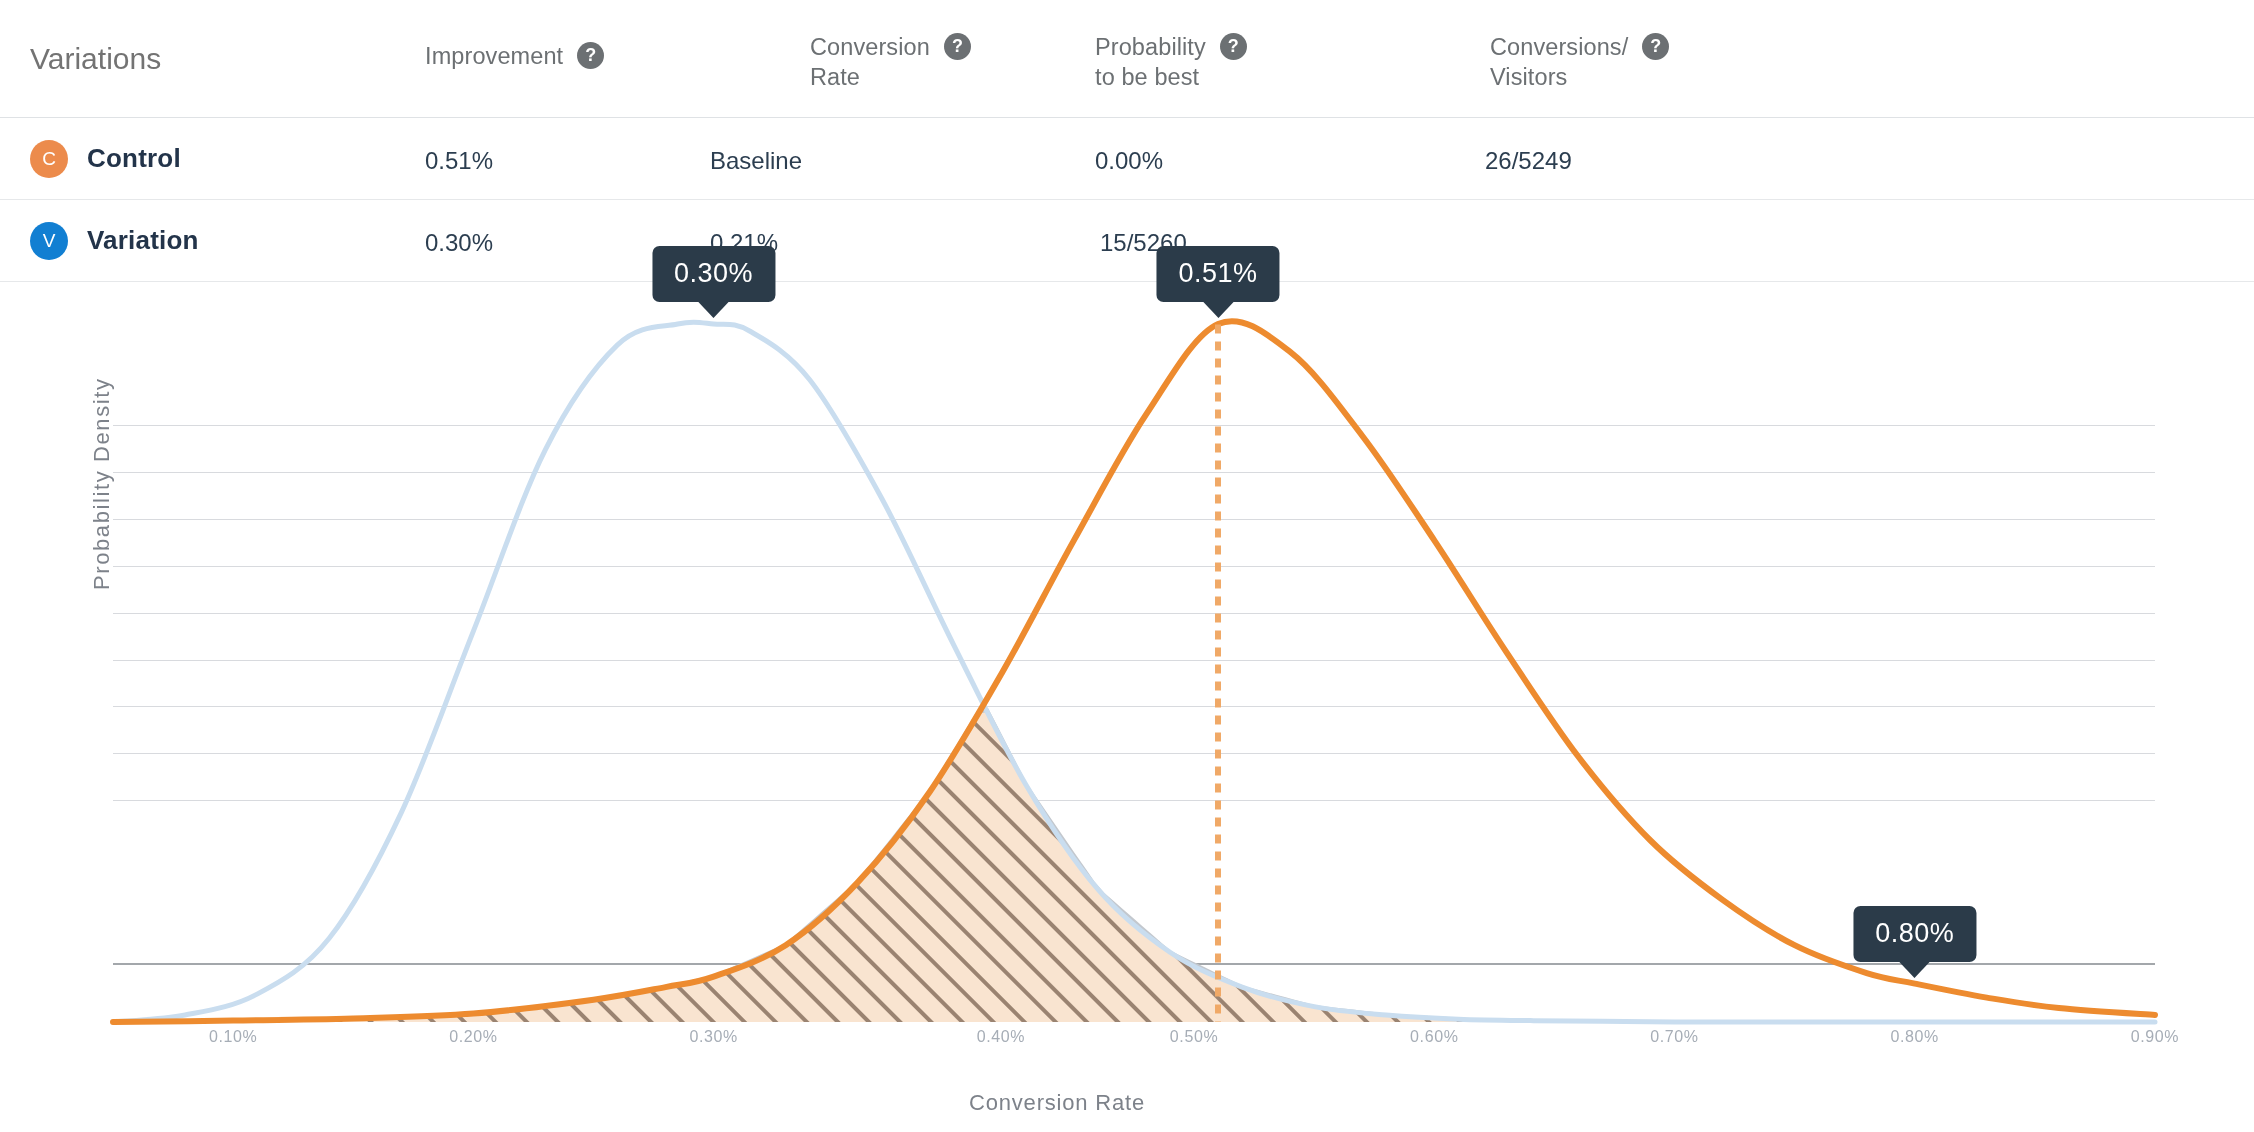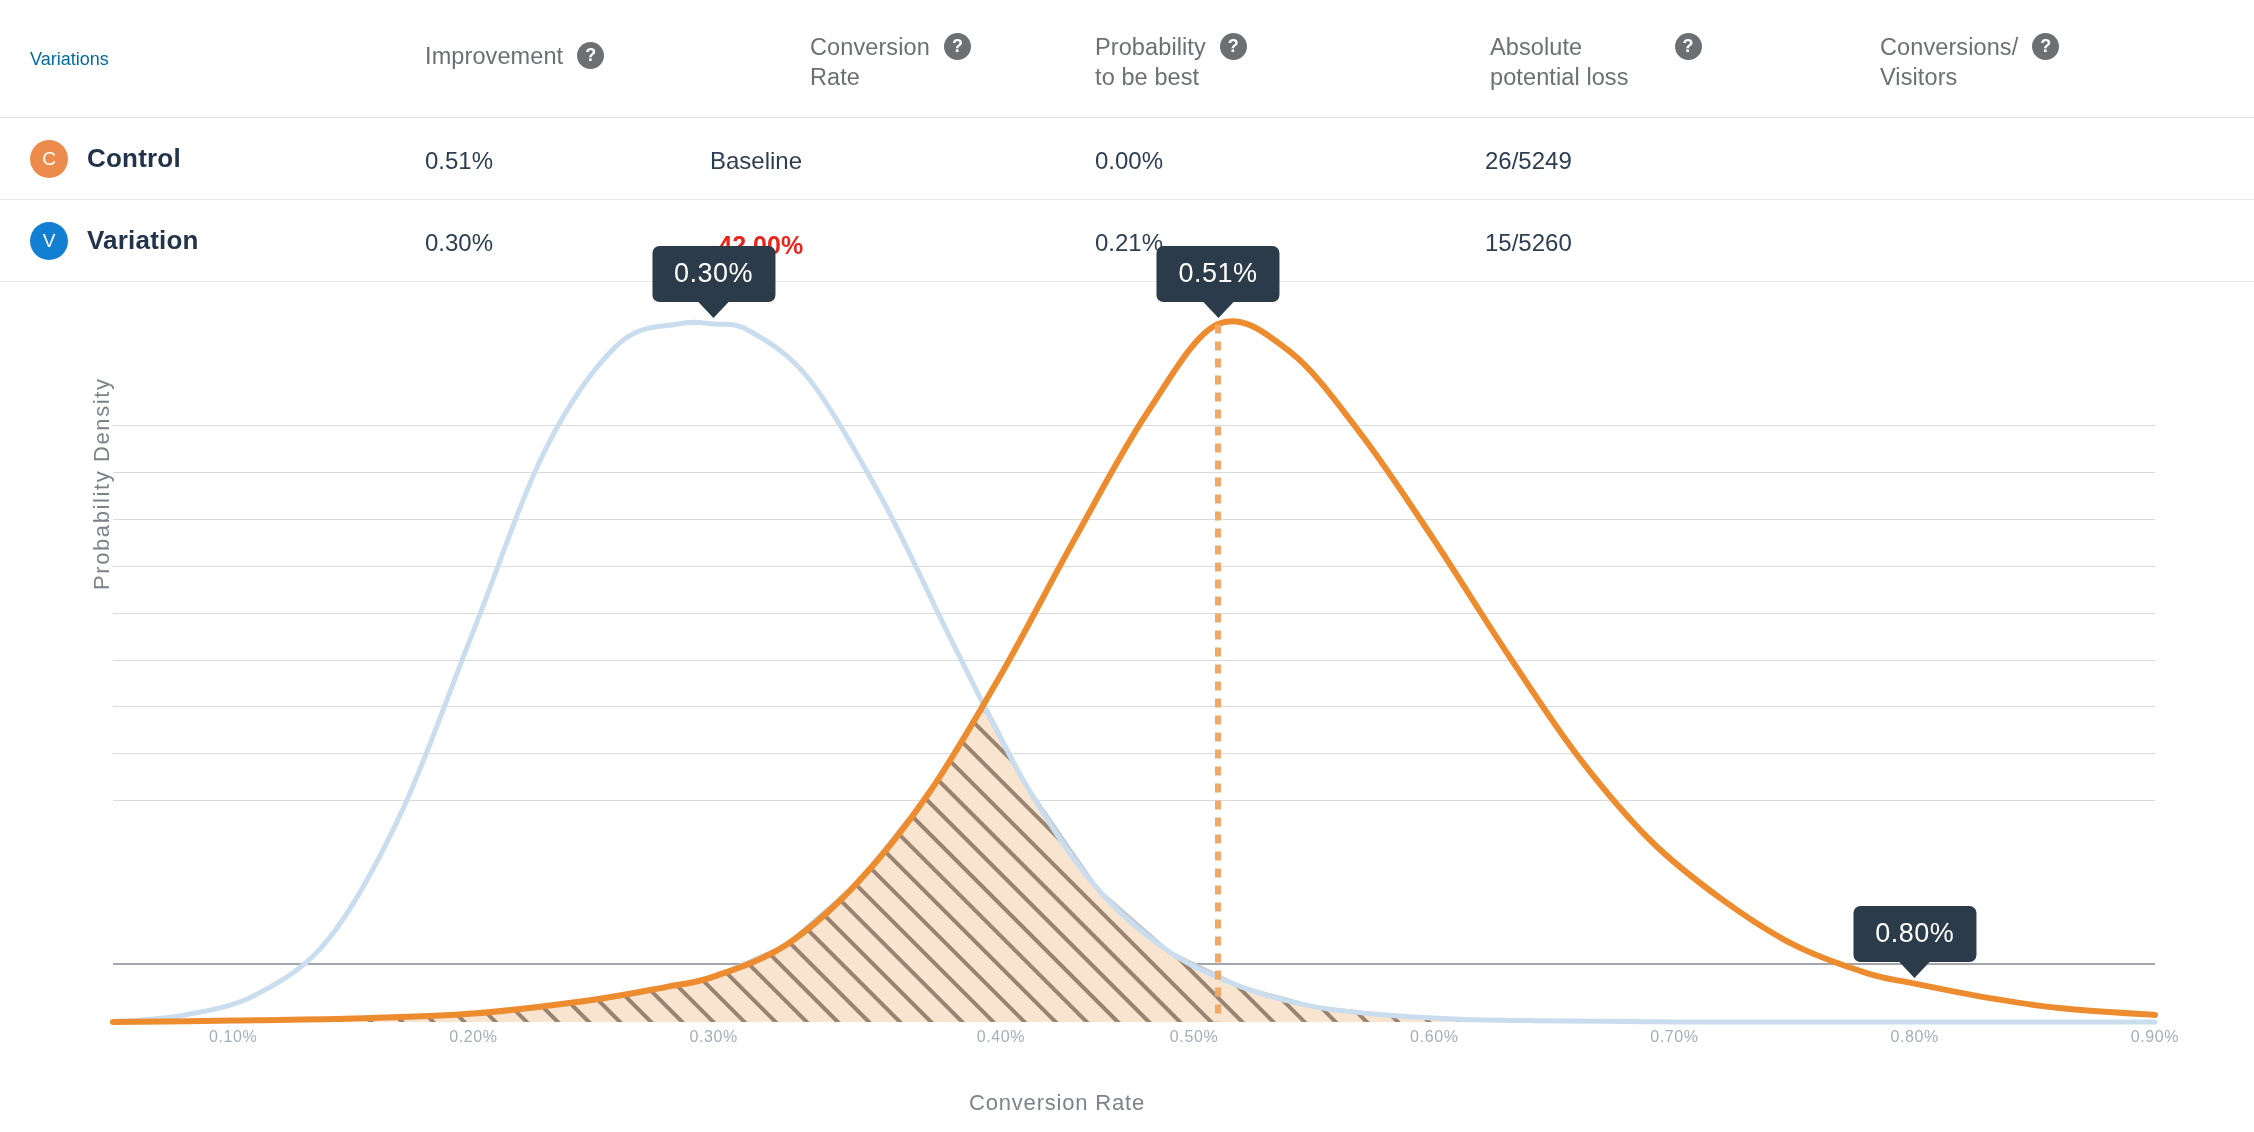--- a/index.html
+++ b/index.html
@@ -38,21 +38,21 @@
   .th-label {
     display: inline-block;
     vertical-align: top;
     font-size: 23.5px;
     line-height: 30px;
     color: #6c7073;
     font-weight: 400;
     letter-spacing: .1px;
     white-space: pre-line;
   }
-  .th-variations { color: #0369a1; font-size: 18px; line-height: 30px; padding-top: 12px; display:inline-block;}
+  .th-variations { color: #737373; font-size: 30px; line-height: 30px; padding-top: 12px; display:inline-block;}
 
   .help-icon {
     display: inline-block;
     width: 27px; height: 27px;
     border-radius: 50%;
     background: #6c7073;
     color: #ffffff;
     font-size: 18px;
     font-weight: 700;
     line-height: 27px;
@@ -199,24 +199,20 @@
         <span class="th-label th-inline" style="padding-top:9px">Improvement</span><span class="help-icon" style="top:10px">?</span>
       </div>
       <div class="cell c-conversion">
         <span class="th-label th-inline">Conversion
 Rate</span><span class="help-icon">?</span>
       </div>
       <div class="cell c-probability">
         <span class="th-label th-inline">Probability
 to be best</span><span class="help-icon">?</span>
       </div>
-      <div class="cell c-absoluteloss">
-        <span class="th-label th-inline">Absolute
-potential loss</span><span class="help-icon" style="margin-left:46px">?</span>
-      </div>
       <div class="cell c-conversions">
         <span class="th-label th-inline">Conversions/
 Visitors</span><span class="help-icon">?</span>
       </div>
     </div>
 
     <div class="trow data">
       <div class="cell c-variations">
         <div class="var-wrap">
           <span class="var-badge" style="background: rgb(236, 139, 76);">C</span>
@@ -239,23 +235,20 @@
 
     <div class="trow data">
       <div class="cell c-variations">
         <div class="var-wrap">
           <span class="var-badge" style="background: rgb(18, 127, 210);">V</span>
           <span class="var-name">Variation</span>
         </div>
       </div>
       <div class="cell c-conversion">
         <span class="val row-shift-1">0.30%</span>
-      </div>
-      <div class="cell c-improvement">
-        <span class="val strong-neg row-shift-2">-42.00%</span>
       </div>
       <div class="cell c-absoluteloss">
         <span class="val row-shift-1">0.21%</span>
       </div>
       <div class="cell c-conversions">
         <span class="val row-shift-1">15/5260</span>
       </div>
     </div>
 
   </div>

